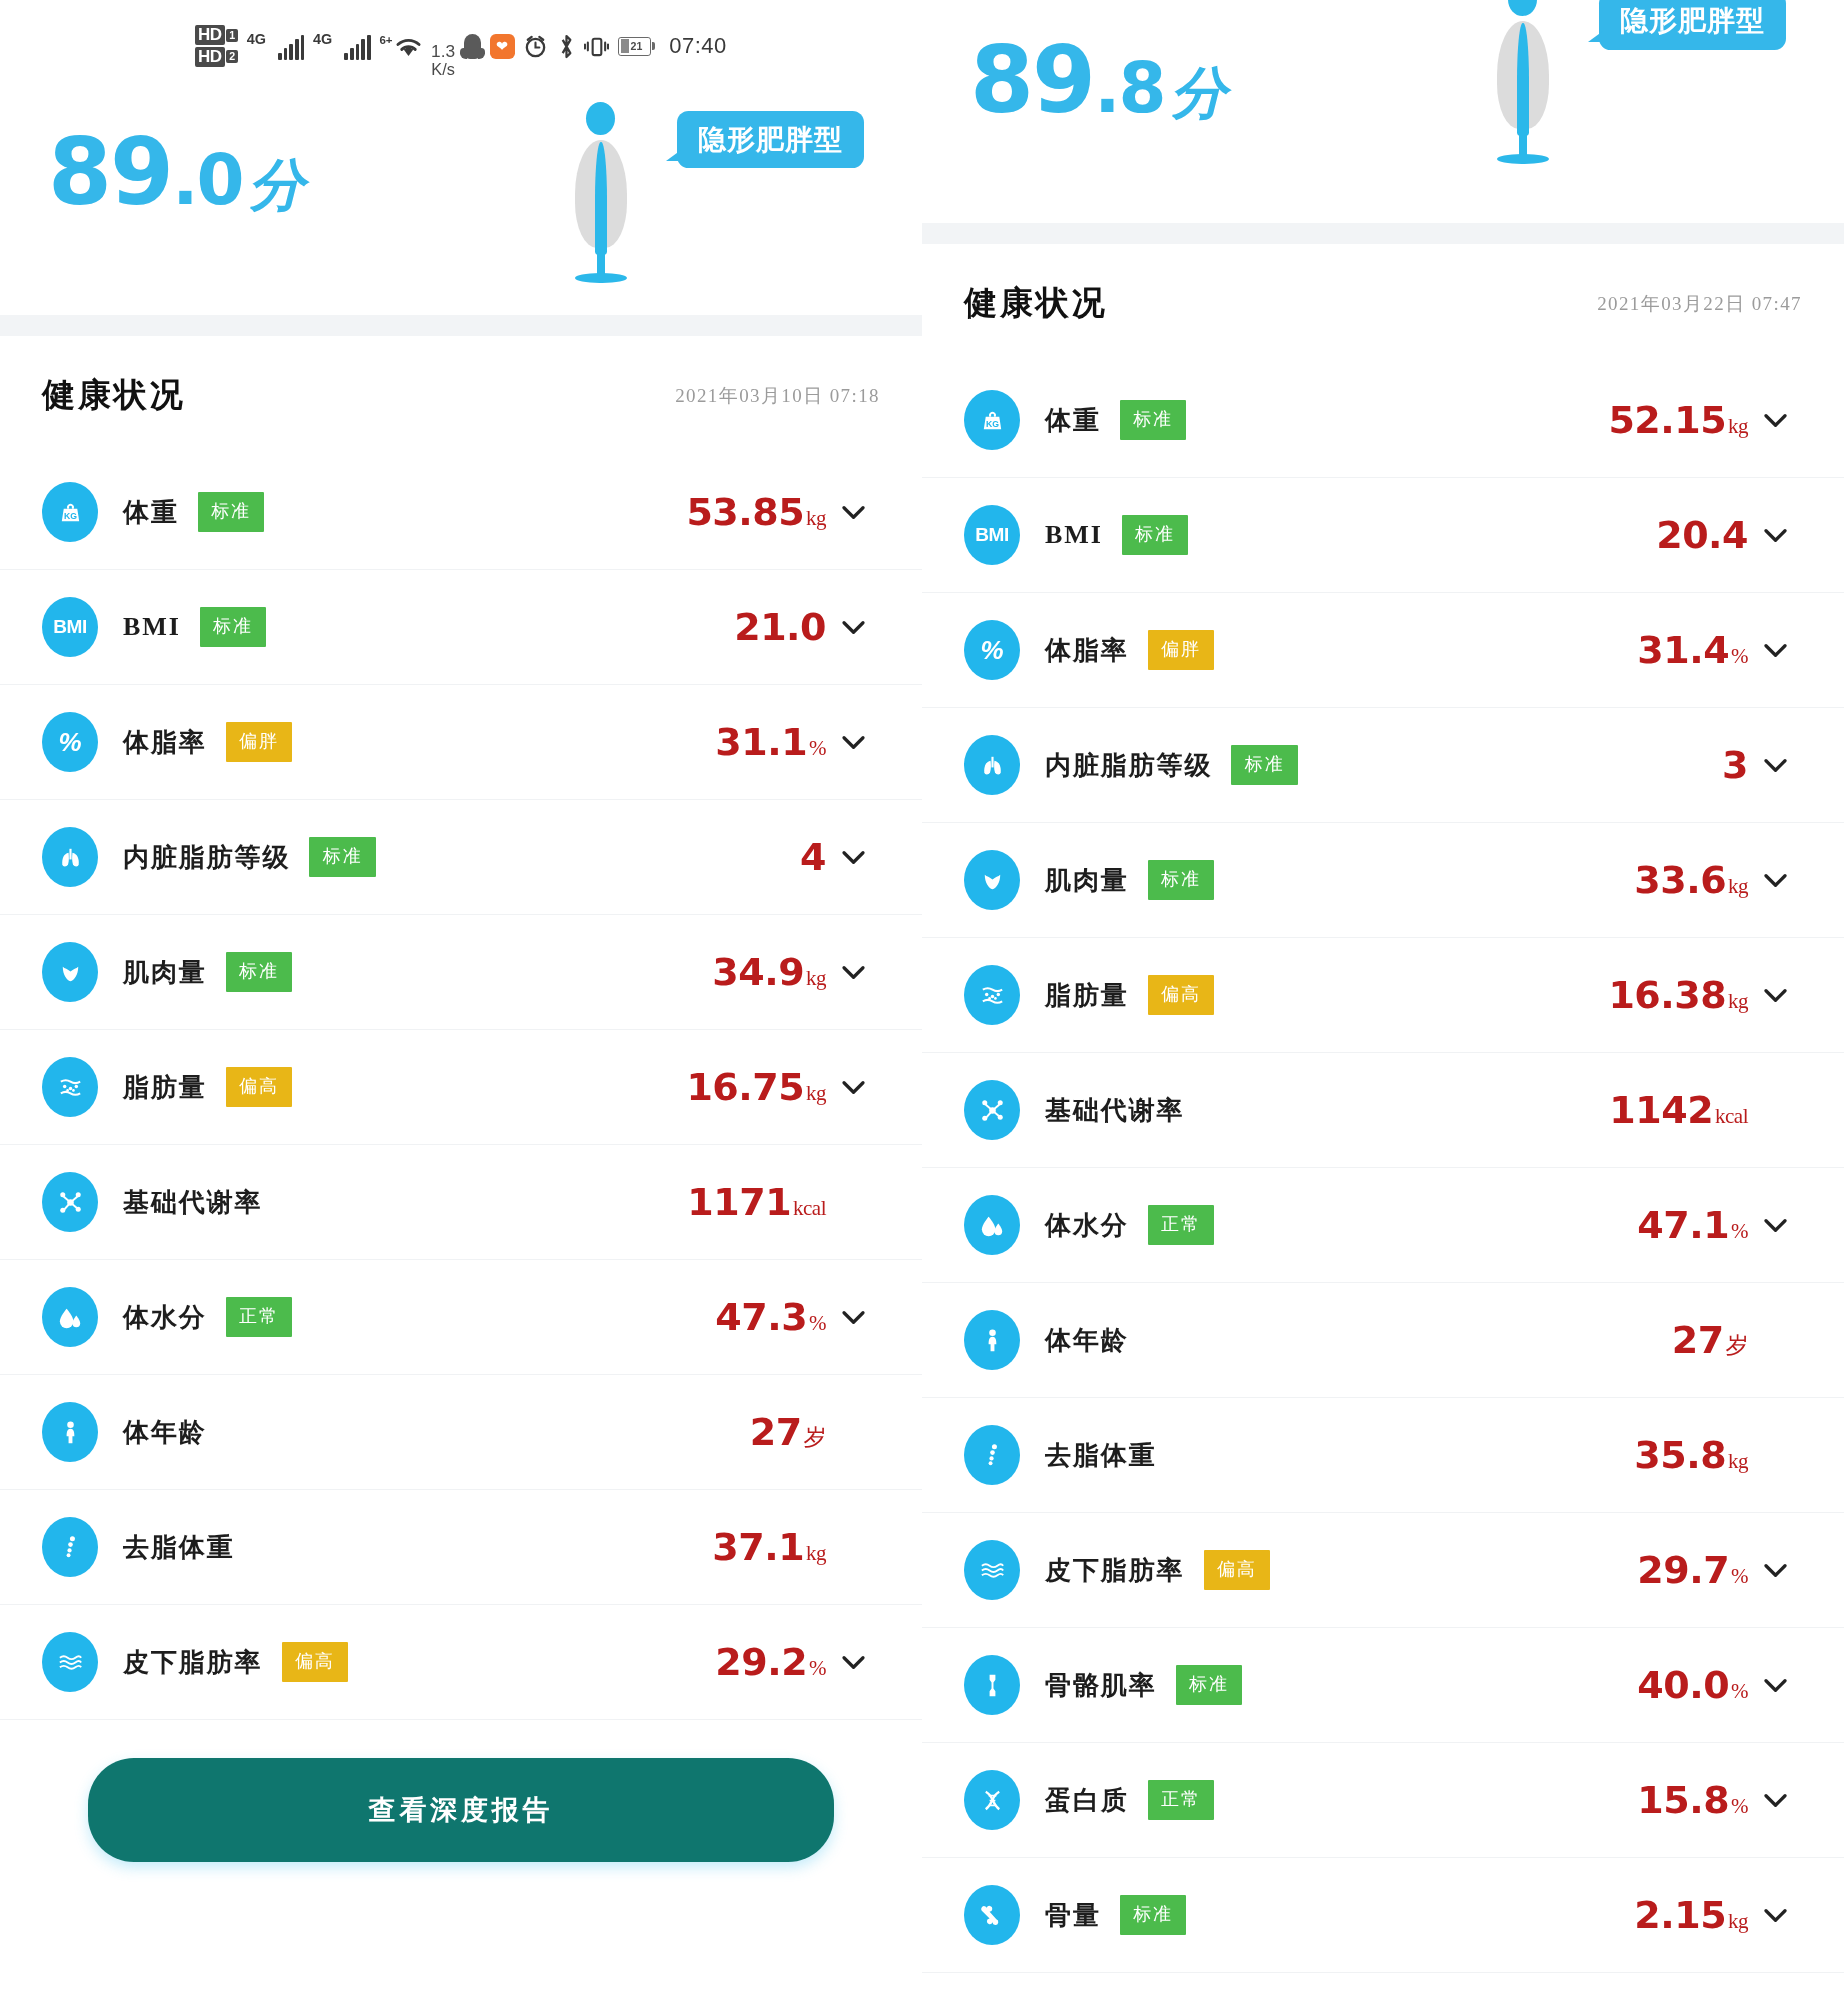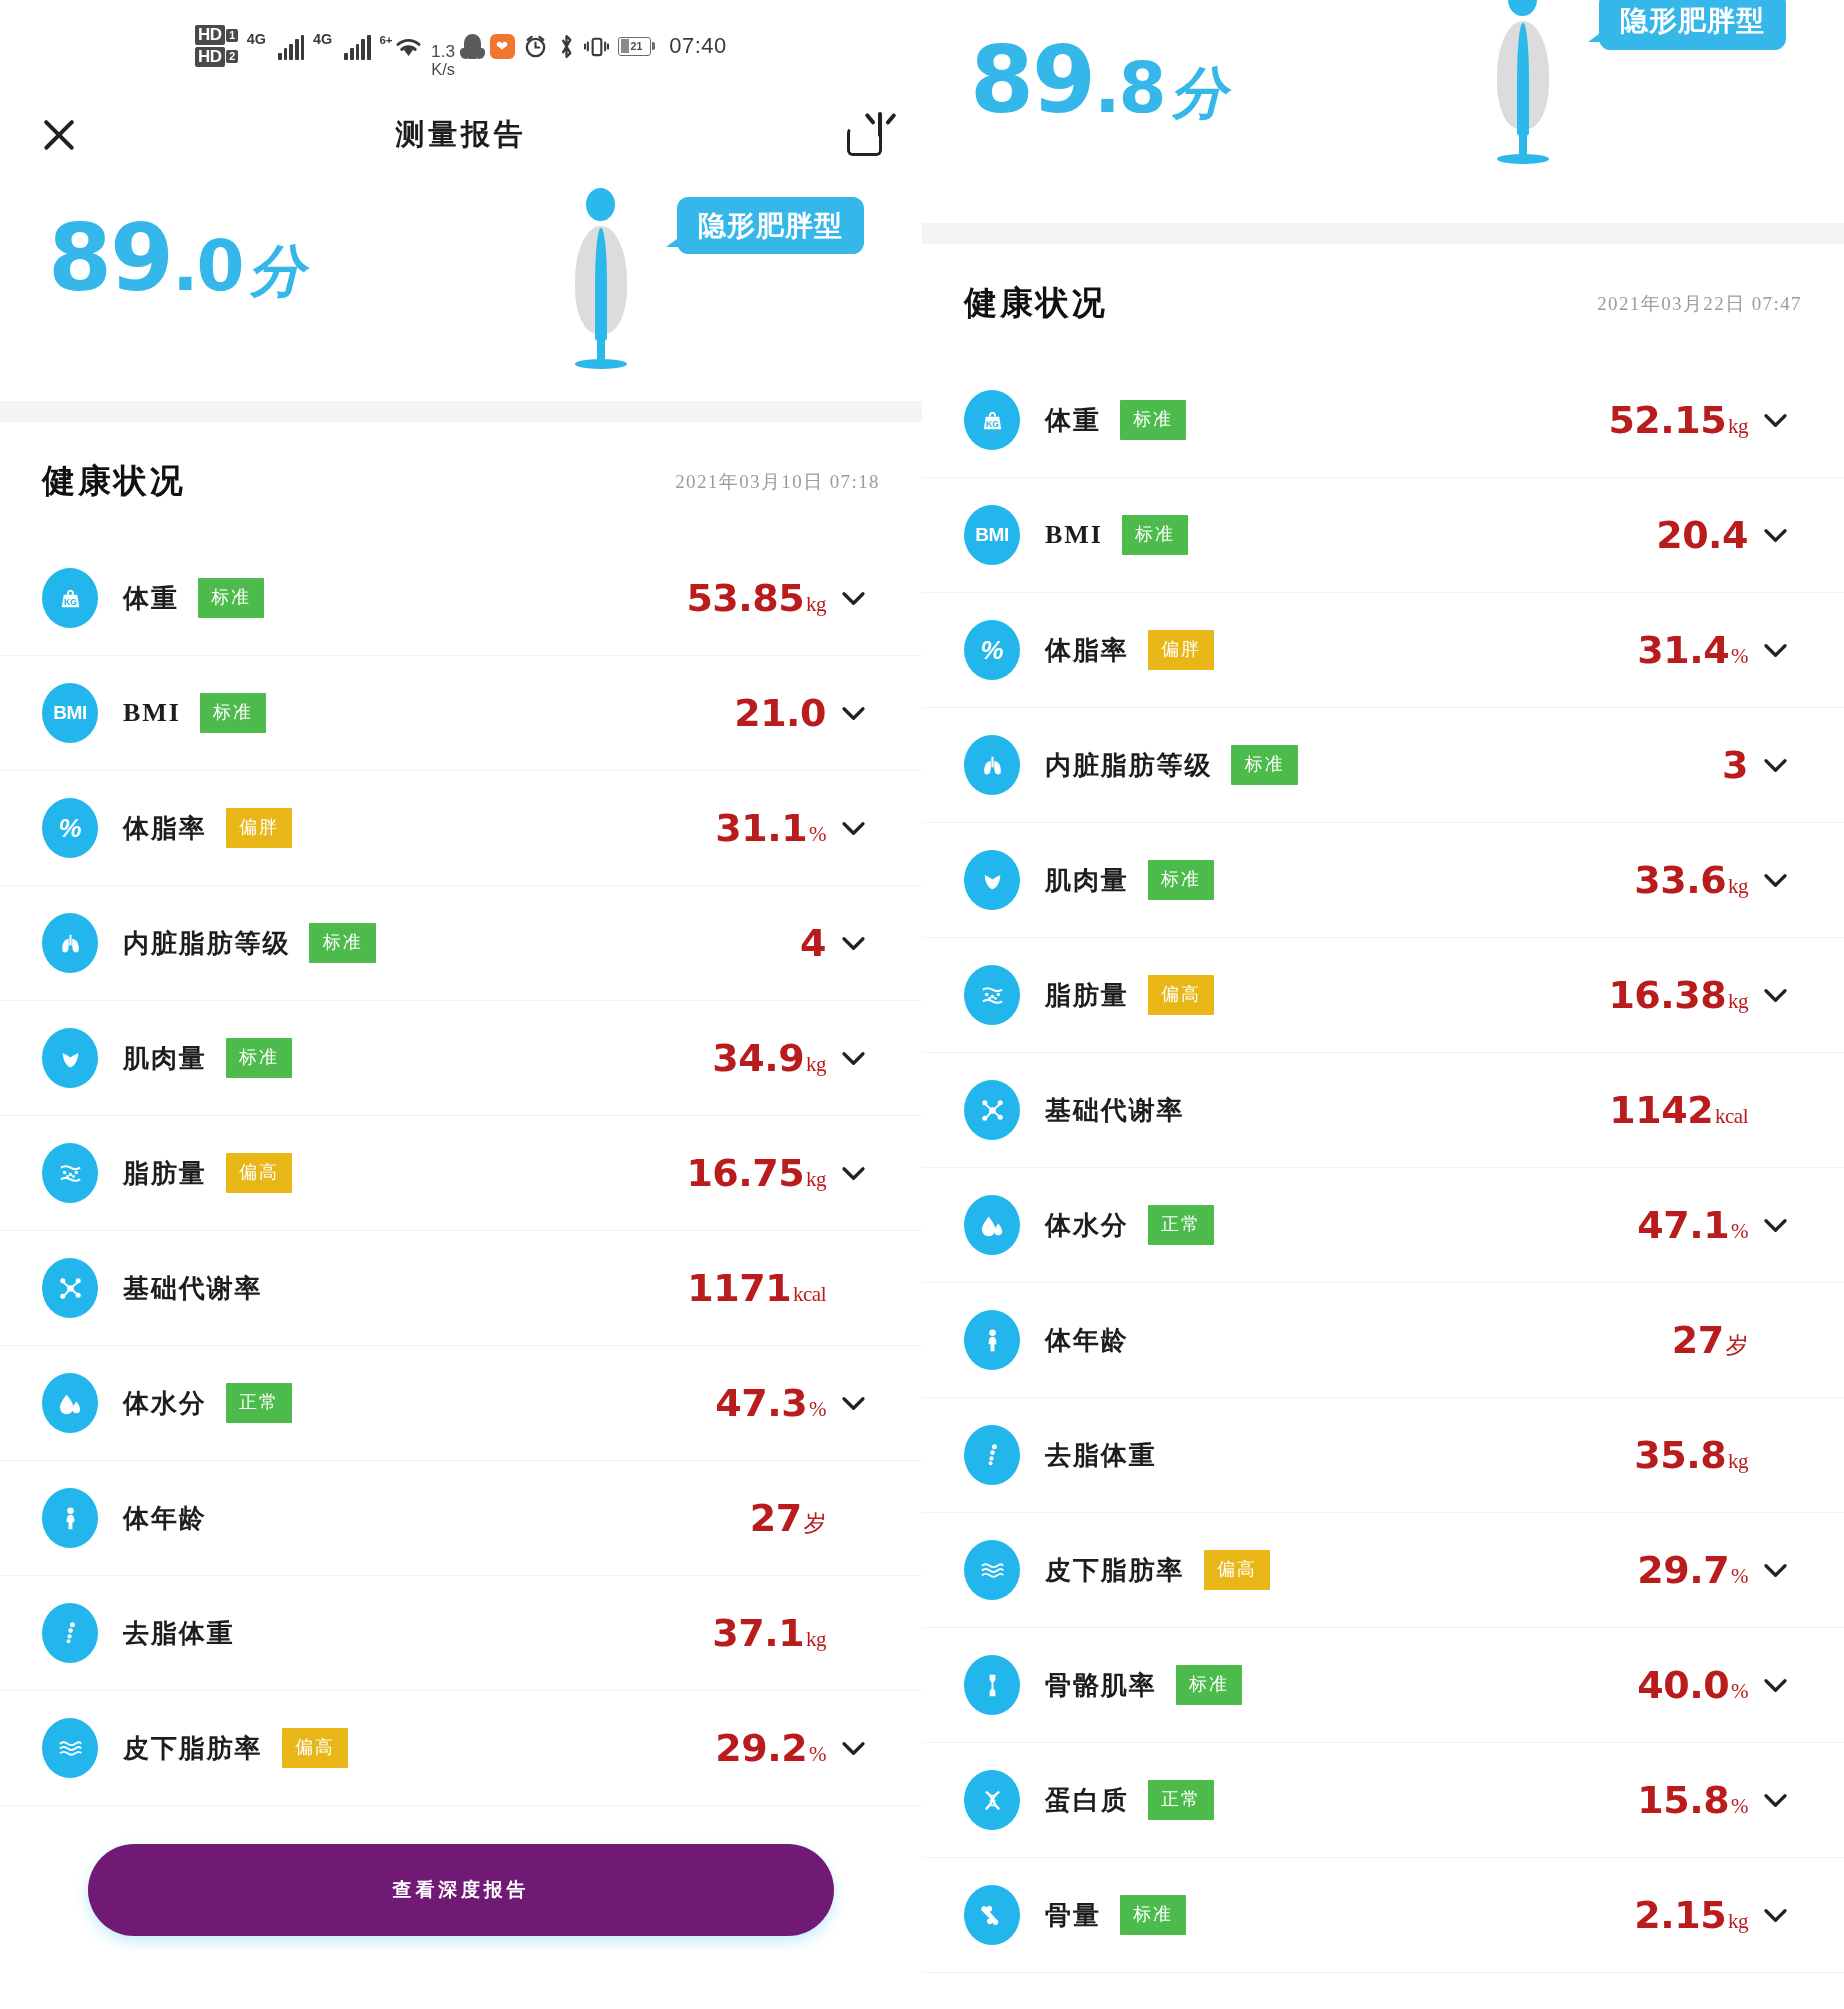--- a/index.html
+++ b/index.html
@@ -164,23 +164,23 @@
   .val .u { font-size: 21px; font-weight: normal; margin-left: 1.9px;
             font-family: "Liberation Serif", serif; }
   .val .u.cn { font-size: 23px; }
   .chev { width: 54px; display:flex; justify-content:center; align-items:center; flex:0 0 auto; }
   .chev svg { display:block; }
   .chev.empty { }
 
   
   .cta-wrap { padding: 38px 88px 0; }
   .cta {
-    height: 92px; border-radius: 46px; background: #701a75; color:#fff;
+    height: 104px; border-radius: 46px; background: #0f766e; color:#fff;
     display:flex; align-items:center; justify-content:center;
-    font-size: 19px; font-weight: bold; letter-spacing: 3.8px;
+    font-size: 27px; font-weight: bold; letter-spacing: 3.8px;
     font-family: "Liberation Serif", "DejaVu Serif", serif;
     box-shadow: 0 5.8px 13.4px rgba(50,187,238,0.28); cursor:pointer;
   }
 </style>
 </head>
 <body>
 
 <div class="screen">
 
   <div class="panel" id="panel-left">
@@ -260,28 +260,20 @@
       <span class="battery">
         <span class="bat-body">
             <span class="bat-fill"></span>
             <span class="bat-txt">21</span>
           </span>
         <span class="bat-tip"></span>
       </span>
       <span class="clock">07:40</span>
     </div>
 
-    <div class="navbar">
-      <div class="nav-close"></div>
-      <div class="nav-title">测量报告</div>
-      <div class="nav-share">
-        <span class="box"></span>
-          <span class="arrow"></span>
-      </div>
-    </div>
 
     <div class="hero">
       <div class="score">
         <span>89</span>
         <span class="dec">.0</span>
         <span class="unit">分</span>
       </div>
       <div class="avatar-wrap">
         <span class="av-shadow"></span>
           <span class="av-head"></span>

